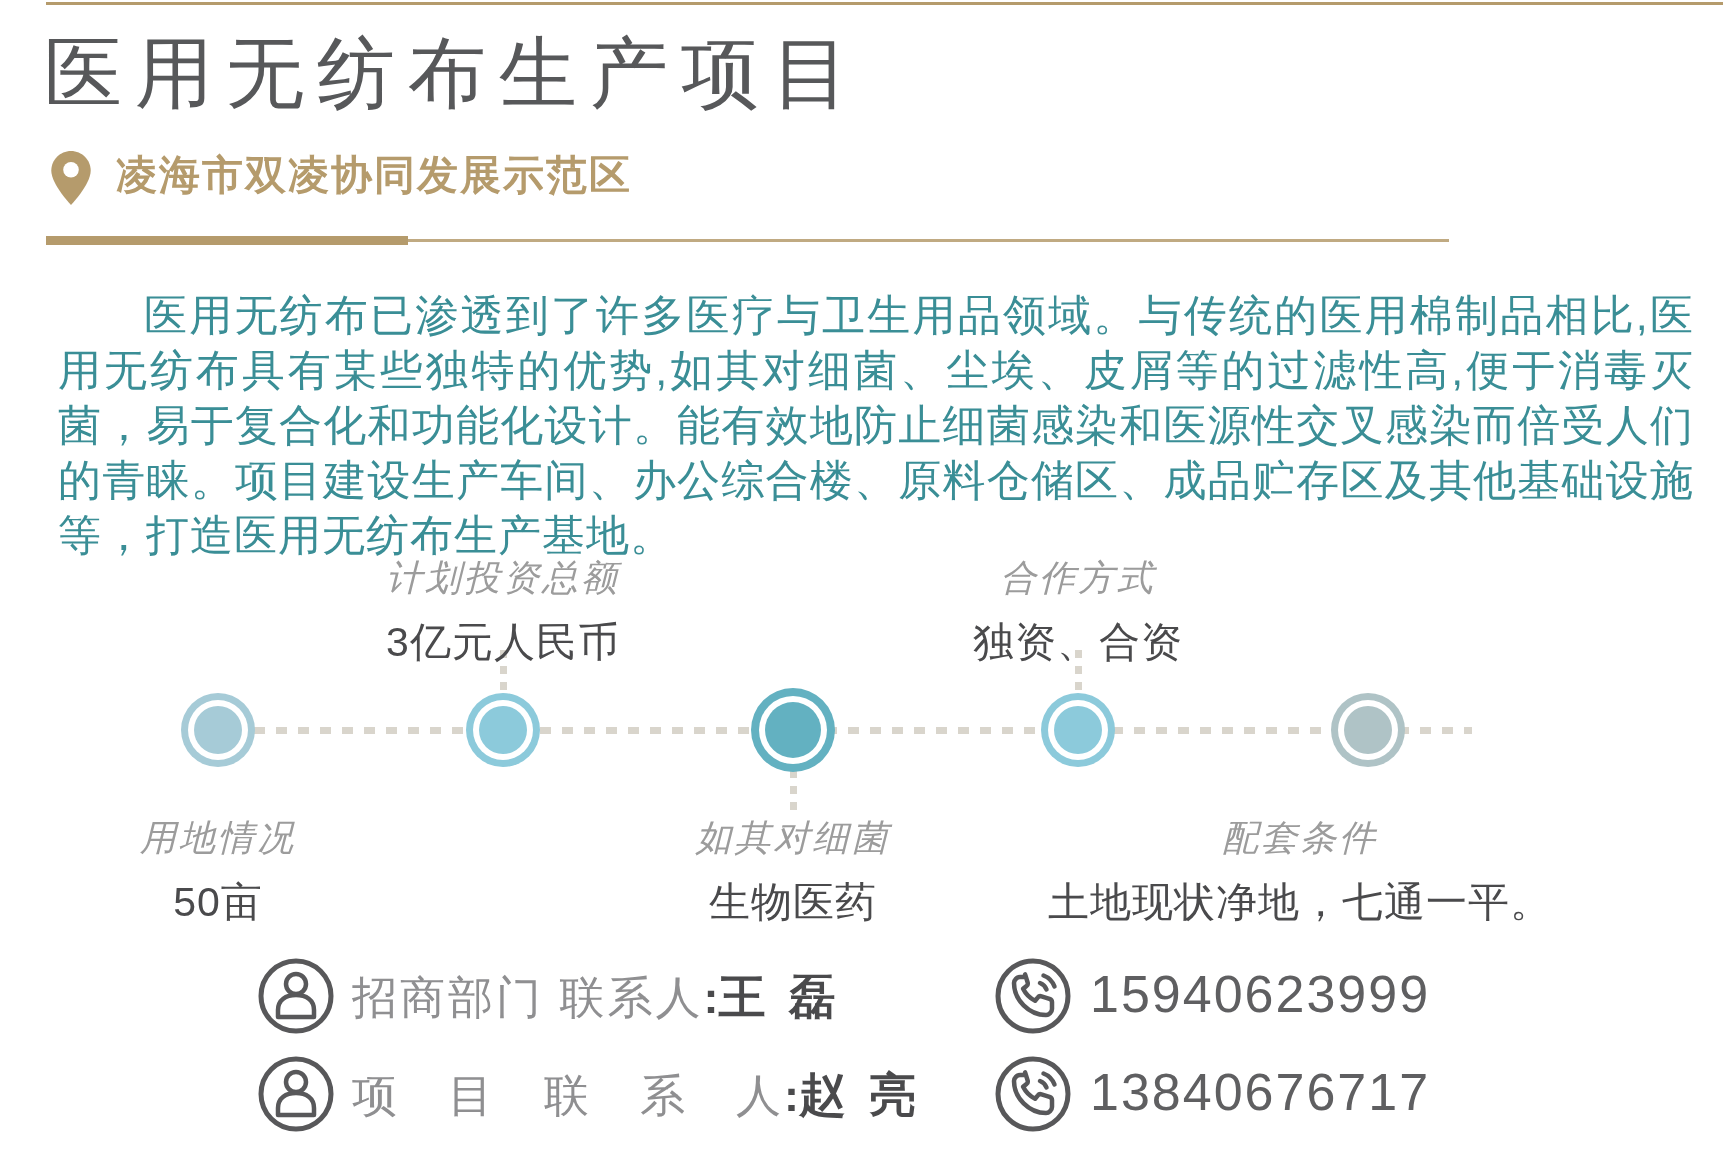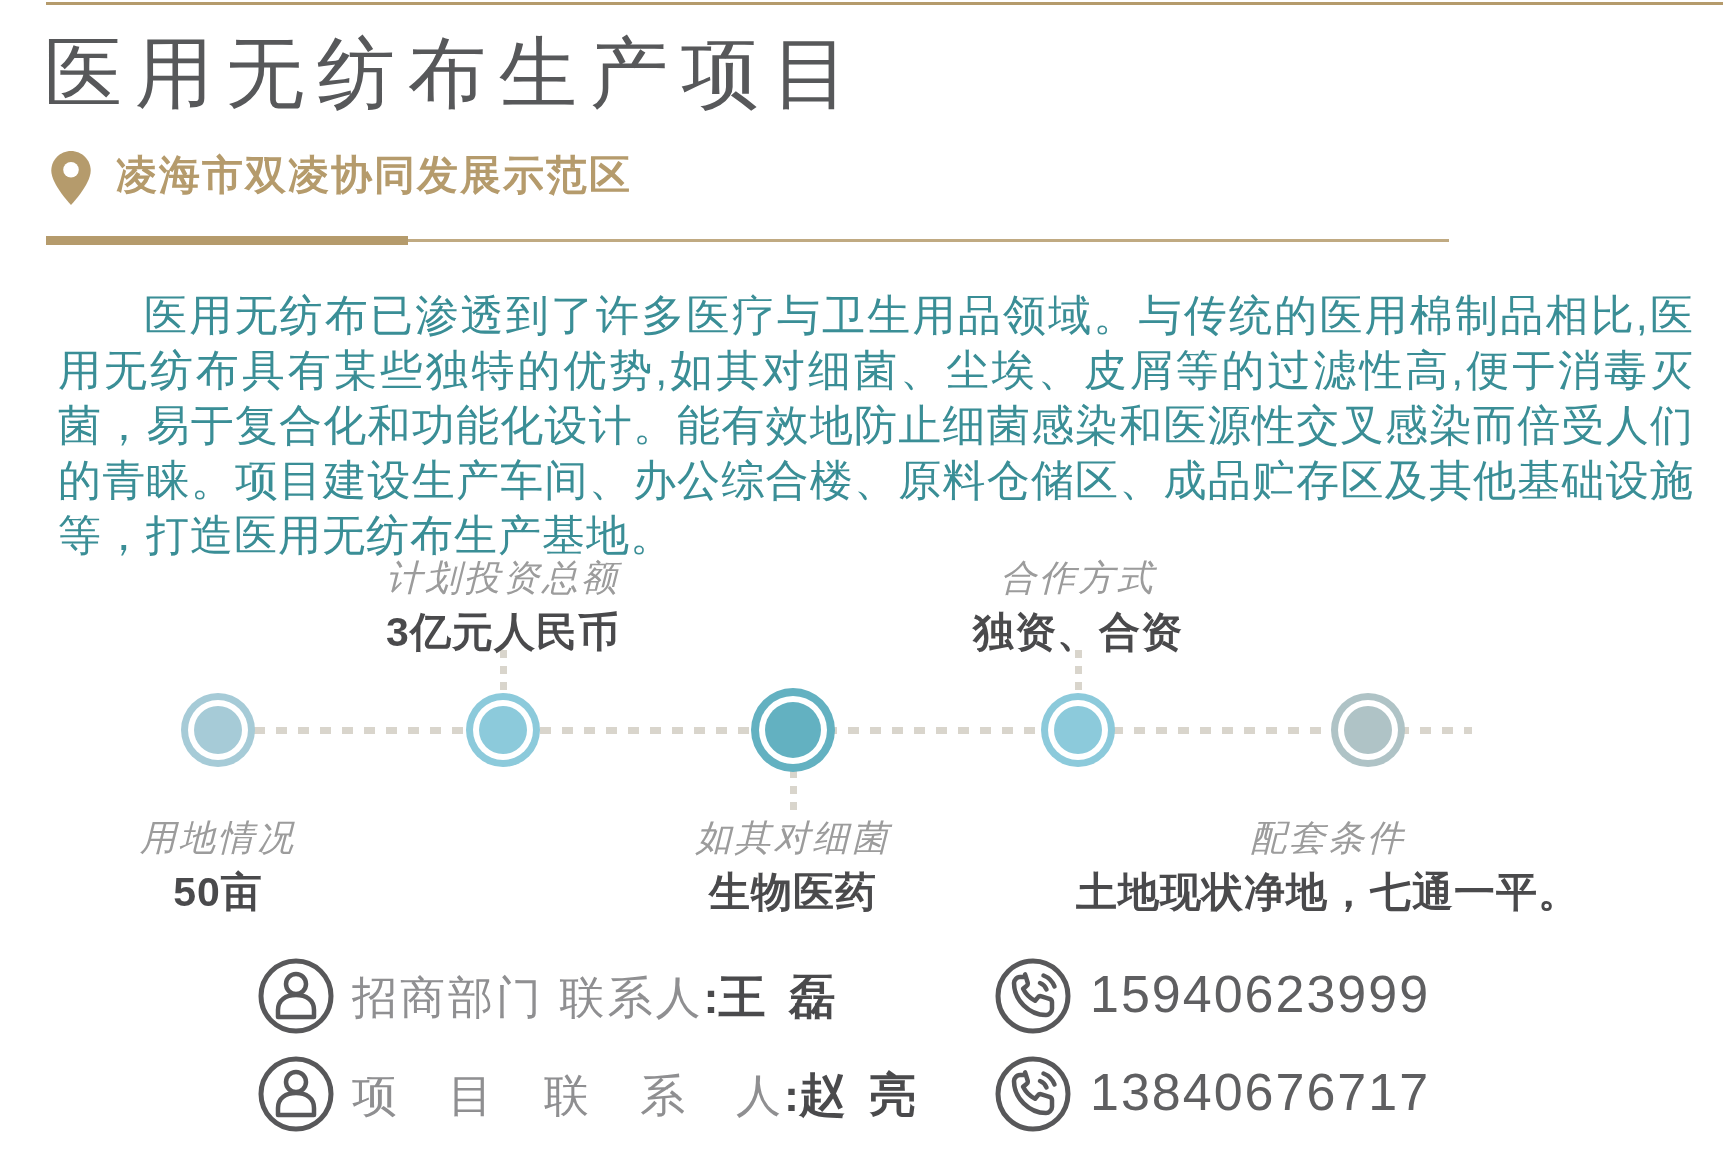--- a/index.html
+++ b/index.html
@@ -42,23 +42,23 @@
   .dot{position:absolute; width:48px; height:48px; top:706px; border-radius:50%;
     background:var(--c); box-shadow:0 0 0 6px #fff, 0 0 0 13px var(--c); z-index:2;}
   .dot.big{width:56px; height:56px; top:702px; box-shadow:0 0 0 6px #fff, 0 0 0 14px var(--c);}
   .d1{left:194px;} .d2{left:479px;} .d3{left:765px;} .d4{left:1054px;} .d5{left:1344px;}
   .tl-block{position:absolute; text-align:center; z-index:3;}
   .tl-block.above{top:554px;} .tl-block.below{top:814px;}
   .tb0{left:8px;   width:420px;}
   .tb1{left:293px; width:420px;}
   .tb2{left:583px; width:420px;}
   .tb3{left:868px; width:420px;}
-  .tb4{left:1038px;width:580px;text-align:center;}
+  .tb4{left:1010px;width:580px;text-align:center;}
   .tl-label{font-size:36px; font-weight:300; color:var(--label-gray); letter-spacing:3px;font-style:italic;}
-  .tl-value{font-size:41px; font-weight:700; color:var(--value-gray); letter-spacing:1px; margin-top:2px;}
+  .tl-value{font-size:41px; font-weight:400; color:var(--value-gray); letter-spacing:1px; margin-top:12px;}
   
   .cicon{position:absolute; width:80px; height:80px; color:var(--icon-gray);}
   .p1{left:256px; top:956px;}  .p2{left:256px; top:1054px;}
   .t1{left:993px; top:956px;}  .t2{left:993px; top:1054px;}
   .ctext{position:absolute; left:352px; font-size:45px; white-space:nowrap;}
   .ct1{top:966px;} .ct2{top:1064px;}
   .dept{color:var(--dept-gray); font-weight:400; letter-spacing:3px;}
   .sep,.cname{color:var(--value-gray); font-weight:700;}
   .cname{letter-spacing:5px; font-size:47px;}
   .pnum{position:absolute; left:1090px; font-size:52px; color:var(--num-gray); letter-spacing:2px; white-space:nowrap;}

